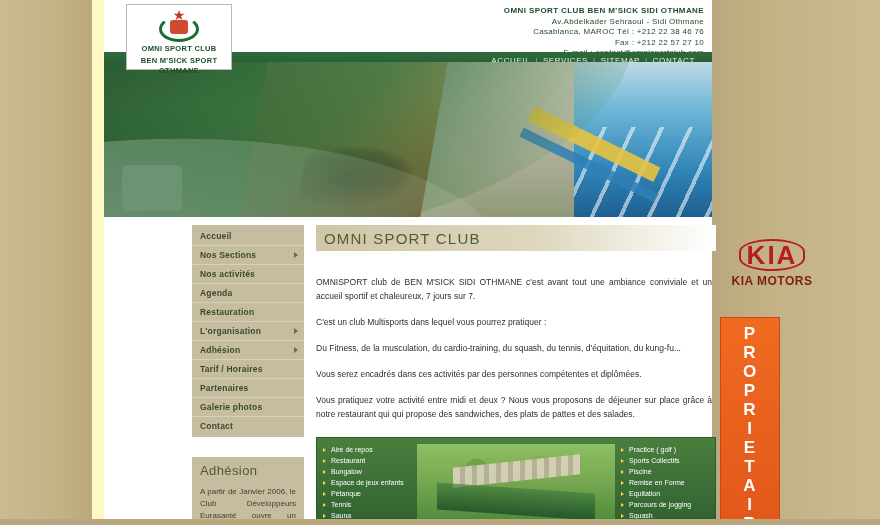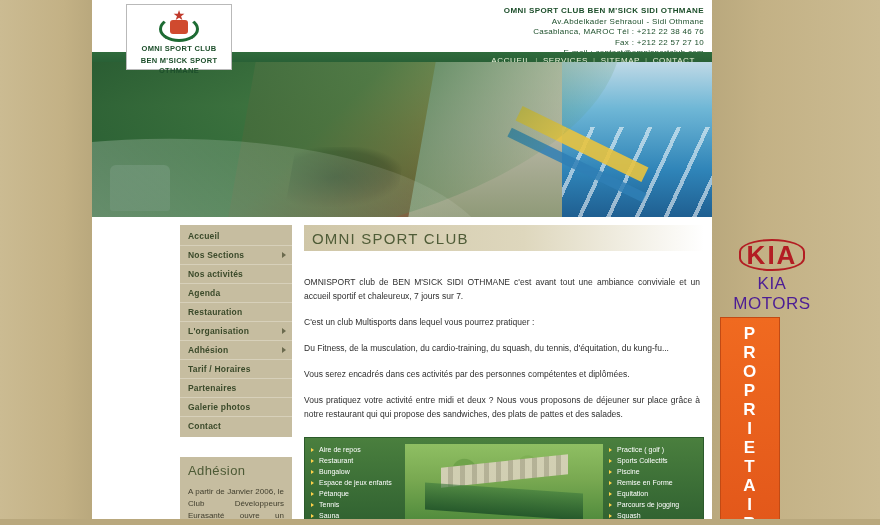--- a/index.html
+++ b/index.html
@@ -20,20 +20,21 @@
     position: absolute; left: 0; top: 0; width: 92px; height: 525px;
     background: linear-gradient(to right, #cbbb92 0%, #c3b185 70%, #b9a87d 100%);
   }
   .gutter-right {
     position: absolute; right: 0; top: 0; width: 170px; height: 525px;
     background: linear-gradient(to left, #cbbb92 0%, #c3b185 70%, #b9a87d 100%);
   }
   .page-body {
     position: absolute; left: 92px; top: 0; width: 620px; height: 525px;
     background: #fef9c3;
+    padding-left: 12px;
   }
   
   .header {
     position: relative;
     height: 62px;
     background: #ffffff;
   }
   .contact-block {
     position: absolute; right: 8px; top: 6px;
     text-align: right;
@@ -276,21 +277,21 @@
   .kia .mark {
     font-size: 26px; font-weight: bold; color: #b31d23;
     letter-spacing: 2px;
     border: 2px solid #b31d23;
     border-radius: 50%/40%;
     padding: 0 6px;
     display: inline-block;
     line-height: 28px;
   }
   .kia .label {
-    font-size: 17px; font-weight: normal; color: #4c1d95;
+    font-size: 12px; font-weight: bold; color: #7f1d1d;
     letter-spacing: .5px; margin-top: 3px;
   }
   .prop-banner {
     position: absolute; left: 10px; top: 310px;
     width: 60px; height: 215px;
     background: linear-gradient(to bottom, #f06a20, #e2571a);
     border: 1px solid #c24a14;
     color: #ffffff;
     font-size: 17px; font-weight: bold;
     letter-spacing: 1px;

